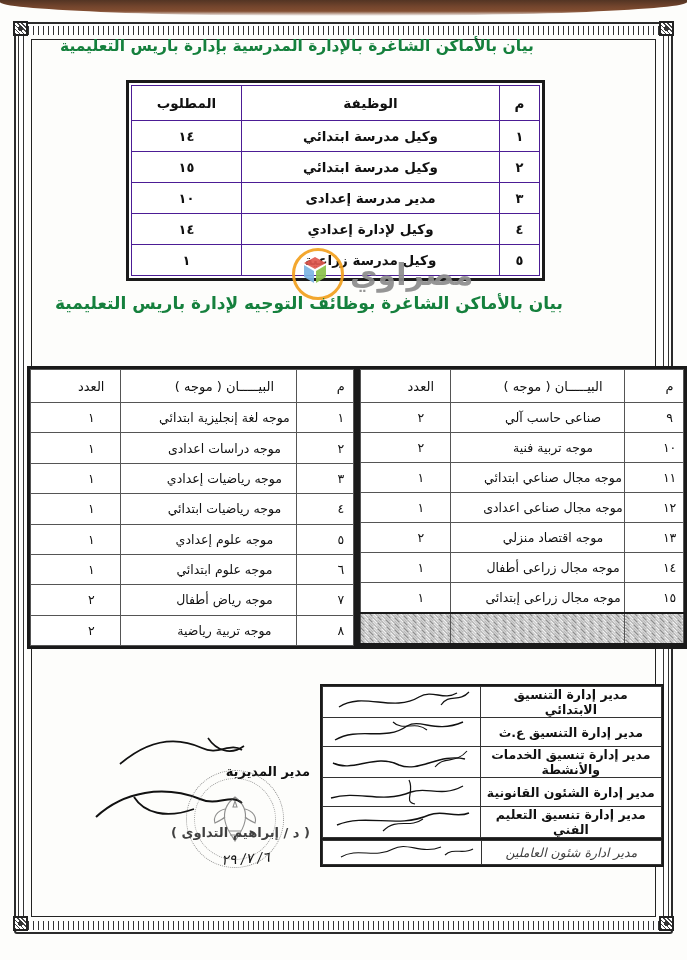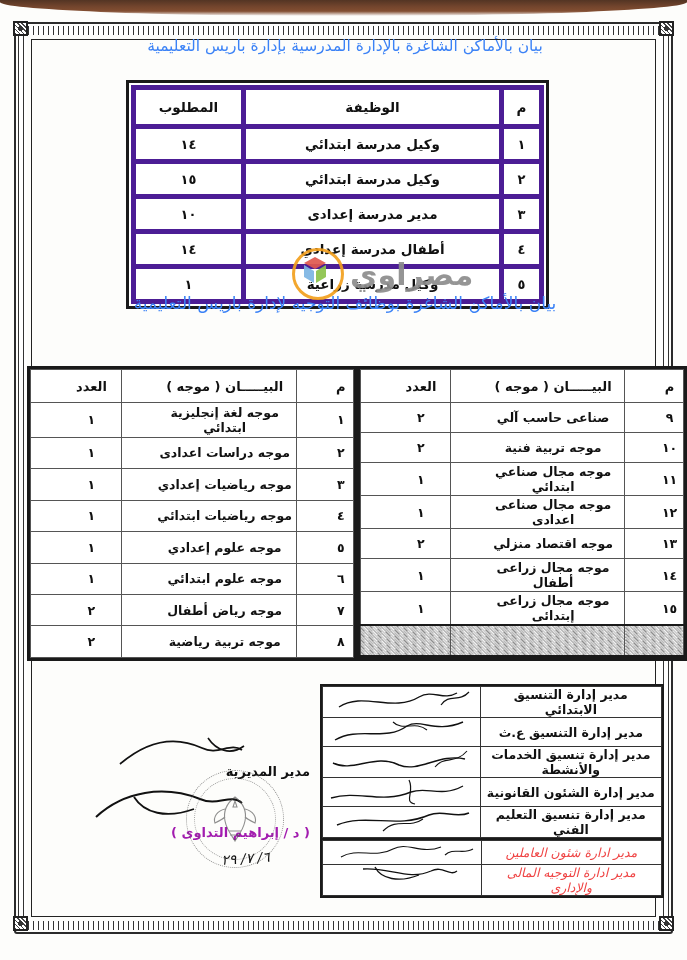--- a/index.html
+++ b/index.html
@@ -63,43 +63,43 @@
     box-sizing: border-box;
   }
   .corner.tl { left: 13px;  top: 21px; }
   .corner.tr { left: 659px; top: 21px; }
   .corner.bl { left: 13px;  top: 916px; }
   .corner.br { left: 659px; top: 916px; }
 
   
   .doc-title {
     position: absolute;
-    text-align: center;
-    font-weight: normal;
-    color: #3b82f6;
+    text-align: left;
+    font-weight: bold;
+    color: #15803d;
     letter-spacing: 0px;
     line-height: 1.35;
   }
   #title1 {
     left: 60px; top: 36px; width: 570px;
     font-size: 15.5px;
   }
   #title2 {
     left: 55px; top: 292px; width: 580px;
     font-size: 17px;
   }
 
   
   table.doc {
     border-collapse: collapse;
     background: #fff;
     table-layout: fixed;
   }
   table.doc td, table.doc th {
-    border: 5px solid #4c1d95;
+    border: 1px solid #4c1d95;
     text-align: center;
     vertical-align: middle;
     font-weight: bold;
     color: #111;
     padding: 0;
   }
   table.doc th { font-size: 13.5px; }
   table.doc td { font-size: 13px; }
 
   
@@ -128,21 +128,21 @@
     background: #fff;
   }
   .half {
     border-collapse: collapse;
   }
   .half th, .half td {
     border: 1px solid #555;
     height: 27px;
     text-align: center;
     vertical-align: middle;
-    font-weight: bold;
+    font-weight: normal;
     color: #111;
     font-size: 12.5px;
     padding-left: 32px;
   }
   .half thead th { height: 30px; font-size: 13px; }
   .half .c-num   { width: 32px; }
   .half .c-name  { width: 200px; text-align: center; }
   .half .c-count { width: 75px; }
   .divider {
     width: 7px;
@@ -180,42 +180,42 @@
     position: absolute;
     left: 320px; top: 838px;
     border: 2px solid #1a1a1a;
     background: #fff;
   }
   #handtable { border-collapse: collapse; width: 340px; }
   #handtable td {
     border: 1px solid #333;
     height: 23px;
     font-size: 12.5px;
-    color: #ef4444;
+    color: #404040;
     vertical-align: middle;
     padding: 0 6px;
     font-family: "DejaVu Serif", "Liberation Serif", serif;
     margin-top: 20px;
   }
   #handtable td.role { width: 180px; text-align: center; font-style: italic; }
   #handtable td.sig  { width: 160px; position: relative; }
 
   
   #director-block {
     position: absolute;
     left: 60px; top: 738px;
     width: 250px;
     text-align: right;
   }
   #director-role {
     font-size: 13px; font-weight: bold; color: #111;
     margin-top: 26px;
   }
   #director-name {
-    font-size: 13px; font-weight: bold; color: #a21caf;
+    font-size: 13px; font-weight: bold; color: #404040;
     margin-top: 46px;
   }
   #director-date {
     font-size: 14px; color: #111;
     margin-top: 16px; margin-right: 40px;
     font-family: "DejaVu Serif", "Liberation Serif", serif;
     font-style: italic;
     transform: rotate(-4deg);
   }
 
@@ -303,21 +303,21 @@
           <td class="c-job">وكيل مدرسة ابتدائي</td>
           <td class="c-need">١٥</td>
         </tr>
         <tr>
           <td class="c-num">٣</td>
           <td class="c-job">مدير مدرسة إعدادى</td>
           <td class="c-need">١٠</td>
         </tr>
         <tr>
           <td class="c-num">٤</td>
-          <td class="c-job">أطفال مدرسة إعدادي</td>
+          <td class="c-job">وكيل لإدارة إعدادي</td>
           <td class="c-need">١٤</td>
         </tr>
         <tr>
           <td class="c-num">٥</td>
           <td class="c-job">وكيل مدرسة زراعية</td>
           <td class="c-need">١</td>
         </tr>
       </tbody>
     </table>
   </div>
@@ -508,29 +508,20 @@
 
   <div id="handtable-wrap">
     <table id="handtable">
       <tbody>
         <tr>
           <td class="role">مدير ادارة شئون العاملين</td>
           <td class="sig">
             <svg class="scribble" width="160" height="23" viewBox="0 0 160 23">
               <path d="M18 16 C34 6, 52 18, 70 8 C84 0, 98 14, 118 6" stroke="#111" stroke-width="1.1" fill="none"></path>
               <path d="M122 14 C130 6, 140 14, 150 8" stroke="#111" stroke-width="1.1" fill="none"></path>
-            </svg>
-          </td>
-        </tr>
-        <tr>
-          <td class="role">مدير ادارة التوجيه المالى والإدارى</td>
-          <td class="sig">
-            <svg class="scribble" width="160" height="23" viewBox="0 0 160 23">
-              <path d="M40 4 C66 2, 86 16, 108 6 C120 0, 126 12, 134 6" stroke="#111" stroke-width="1.3" fill="none"></path>
-              <path d="M52 2 C58 14, 76 18, 96 10" stroke="#111" stroke-width="1.3" fill="none"></path>
             </svg>
           </td>
         </tr>
       </tbody>
     </table>
   </div>
 
   <div id="director-block">
     <div style="position:relative;height:0;">
       <svg class="scribble" width="250" height="40" viewBox="0 0 250 40" style="left:30px;top:-4px;">

